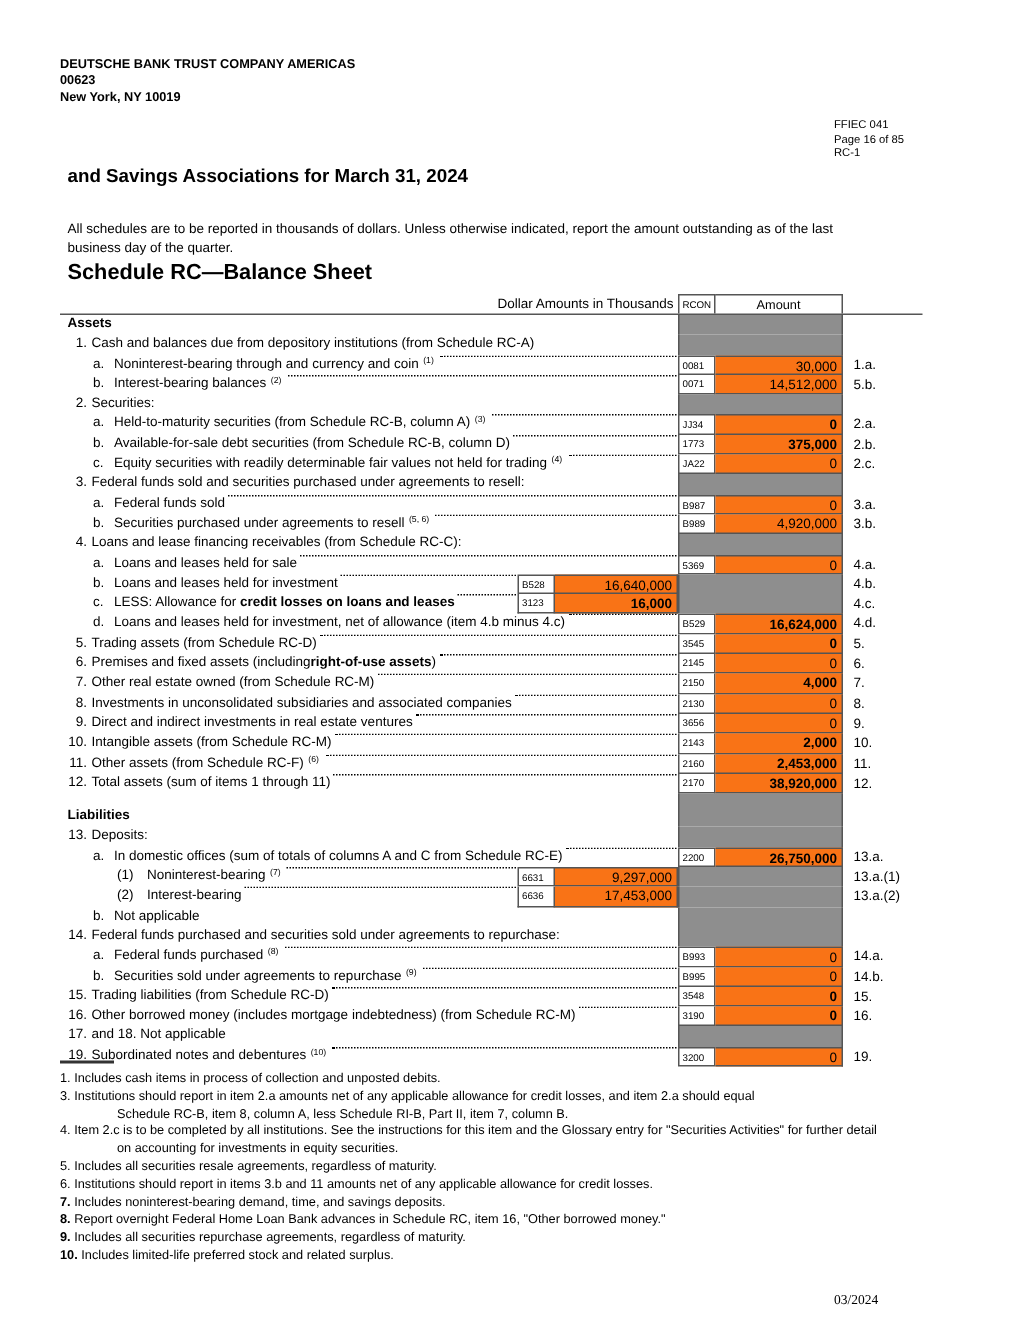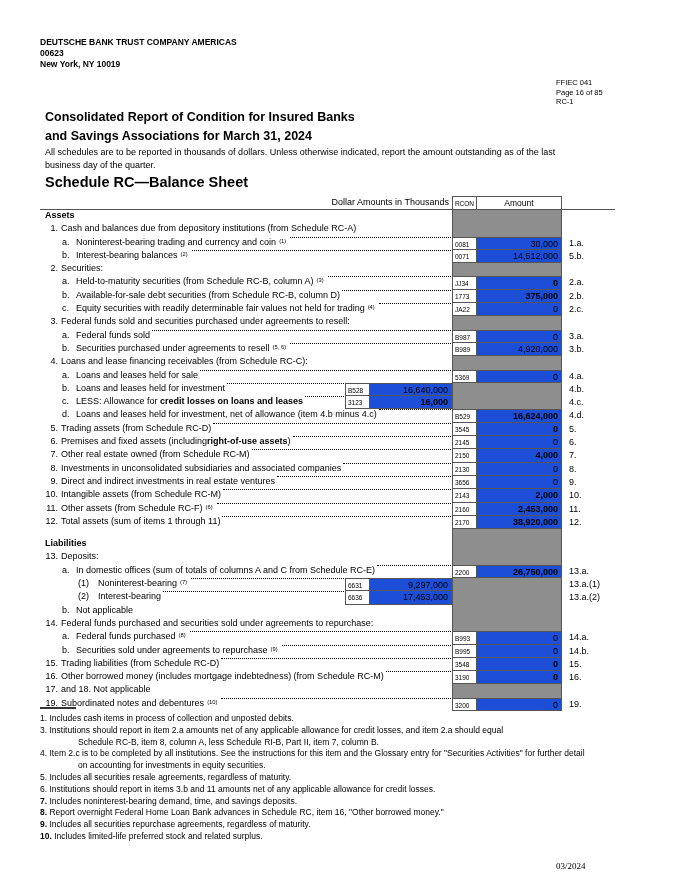--- a/index.html
+++ b/index.html
@@ -31,21 +31,21 @@
   .lbl, .num { line-height:11.5px; }
   .n0 { width:18px; text-align:right; margin-right:3px; flex:none; }
   .n1 { margin-left:22px; width:10px; margin-right:4px; flex:none; }
   .n2 { margin-left:38px; width:17px; margin-right:3px; flex:none; }
   .sec { font-weight:bold; padding-left:5px; line-height:11.5px; }
   .leader { flex:1 1 auto; border-bottom:1px dotted #000; margin:0 1px 2px 2px; min-width:4px; }
   .fnref { font-size:5.8px; line-height:8px; margin:0 2px 1.5px 3px; flex:none; }
   .rcon, .icode { width:25px; flex:none; border-left:1px solid #555; border-right:1px solid #555;
                   font-size:6.5px; line-height:11px; padding:1px 0 0 2px; background:#fff; }
   .amt, .iamt   { width:85px; flex:none; border-right:1px solid #555; text-align:right;
-                  padding-right:3px; line-height:12.5px; background:#1d4ed8; }
+                  padding-right:3px; line-height:12.5px; background:#f97316; }
   .iamt { width:82px; }
   .boxed .rcon, .boxed .amt, .ibox .icode, .ibox .iamt { border-bottom:1px solid #555; }
   .bt .rcon, .bt .amt, .ibt .icode, .ibt .iamt { border-top:1px solid #555; }
   .grayspan { width:110px; flex:none; background:#8e8e8e; border-left:1px solid #555; border-right:1px solid #555; }
   .ref { padding-left:7px; line-height:12px; flex:none; }
   .b { font-weight:bold; }
   
   #footnotes { position:absolute; left:40px; top:679px; width:610px; font-size:8.5px; line-height:11.8px; }
   .fn-sep { width:36px; border-top:2px solid #333; margin-bottom:4px; }
   .fn-cont { padding-left:38px; }
@@ -64,21 +64,20 @@
     <div>New York, NY 10019</div>
   </div>
 
   <div class="form-block">
     <div>FFIEC 041</div>
     <div>Page 16 of 85</div>
     <div>RC-1</div>
   </div>
 
   <div class="doc-title">
-    <div>Consolidated Report of Condition for Insured Banks</div>
     <div>and Savings Associations for March 31, 2024</div>
   </div>
 
   <div class="intro">All schedules are to be reported in thousands of dollars. Unless otherwise indicated, report the amount outstanding as of the last business day of the quarter.</div>
 
   <div class="sched-title">Schedule RC—Balance Sheet</div>
 
   <div id="table">
     <div class="thead">
       <div class="dollar">Dollar Amounts in Thousands</div>
@@ -95,21 +94,21 @@
         <div class="trow">
           <div class="desc">
             <span class="num n0">1.</span>
             <span class="lbl">Cash and balances due from depository institutions (from Schedule RC-A)</span>
           </div>
           <div class="grayspan"></div>
         </div>
         <div class="trow boxed bt">
           <div class="desc">
             <span class="num n1">a.</span>
-            <span class="lbl">Noninterest-bearing trading and currency and coin</span>
+            <span class="lbl">Noninterest-bearing through and currency and coin</span>
             <span class="fnref">(1)</span>
             <span class="leader"></span>
           </div>
           <div class="rcon">0081</div>
           <div class="amt">30,000</div>
           <div class="ref">1.a.</div>
         </div>
         <div class="trow boxed">
           <div class="desc">
             <span class="num n1">b.</span>

